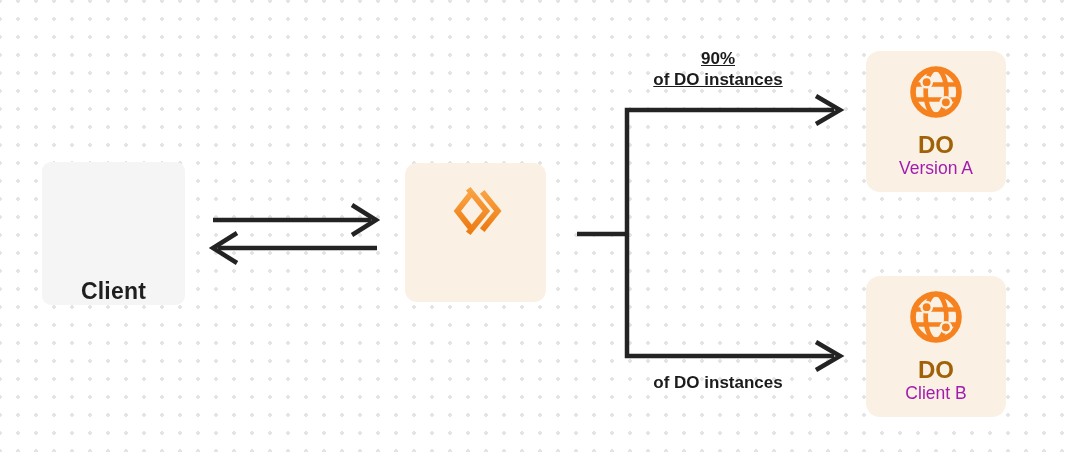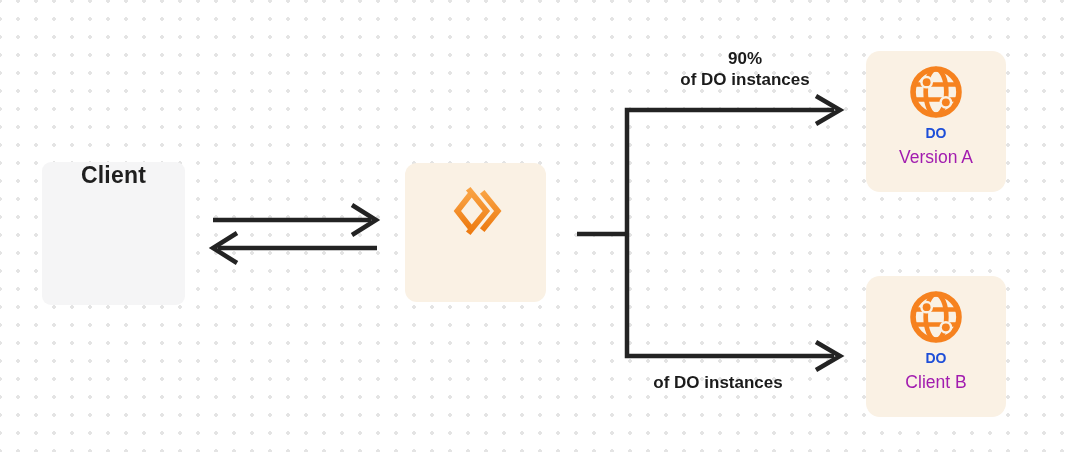--- a/index.html
+++ b/index.html
@@ -9,21 +9,21 @@
     width:1072px; height:452px;
     overflow:hidden;
     background-color:#ffffff;
     background-image:radial-gradient(circle, #e4e4e4 1.6px, transparent 1.7px);
     background-size:18px 18px;
     background-position:9px 10px;
   }
   .node{
     position:absolute;
     display:flex; flex-direction:column;
-    align-items:center; justify-content:flex-start;
+    align-items:center; justify-content:flex-end;
     box-sizing:border-box;
   }
   .node-label{
     font-weight:bold; font-size:23px; color:#1f1f1f;
     letter-spacing:.2px;
   }
   .client-node{
     left:42px; top:162px; width:143px; height:143px;
     background:#f5f5f6; border-radius:9px;
   }
@@ -34,30 +34,30 @@
   }
   .worker-node .node-label{margin-top:17px;}
   .do-node{
     width:140px; height:141px;
     background:#faf1e4; border-radius:14px;
     justify-content:flex-start; padding-top:11px;
   }
   .do-a-node{left:866px; top:51px;}
   .do-b-node{left:866px; top:276px;}
   .do-title{
-    font-weight:bold; font-size:14px; color:#1d4ed8; line-height:23px;
+    font-weight:bold; font-size:24px; color:#a16207; margin-top:11px; line-height:23px;
   }
   .do-subtitle{
     font-size:17.5px; color:#a21caf; margin-top:1px; line-height:22px;
   }
   .edge-label{
     position:absolute; width:250px; text-align:center;
     font-weight:bold; font-size:17px; color:#1b1b1b; line-height:21px;
   }
-  .edge-label-a{left:620px; top:48px;}
+  .edge-label-a{left:593px; top:48px;text-decoration:underline;}
   .edge-label-b{left:593px; top:372px;}
   .connector-layer{
     position:absolute; left:0; top:0; width:1072px; height:452px;
     pointer-events:none;
   }
   .icon-box{display:block;}
 </style>
 </head>
 <body>
 

